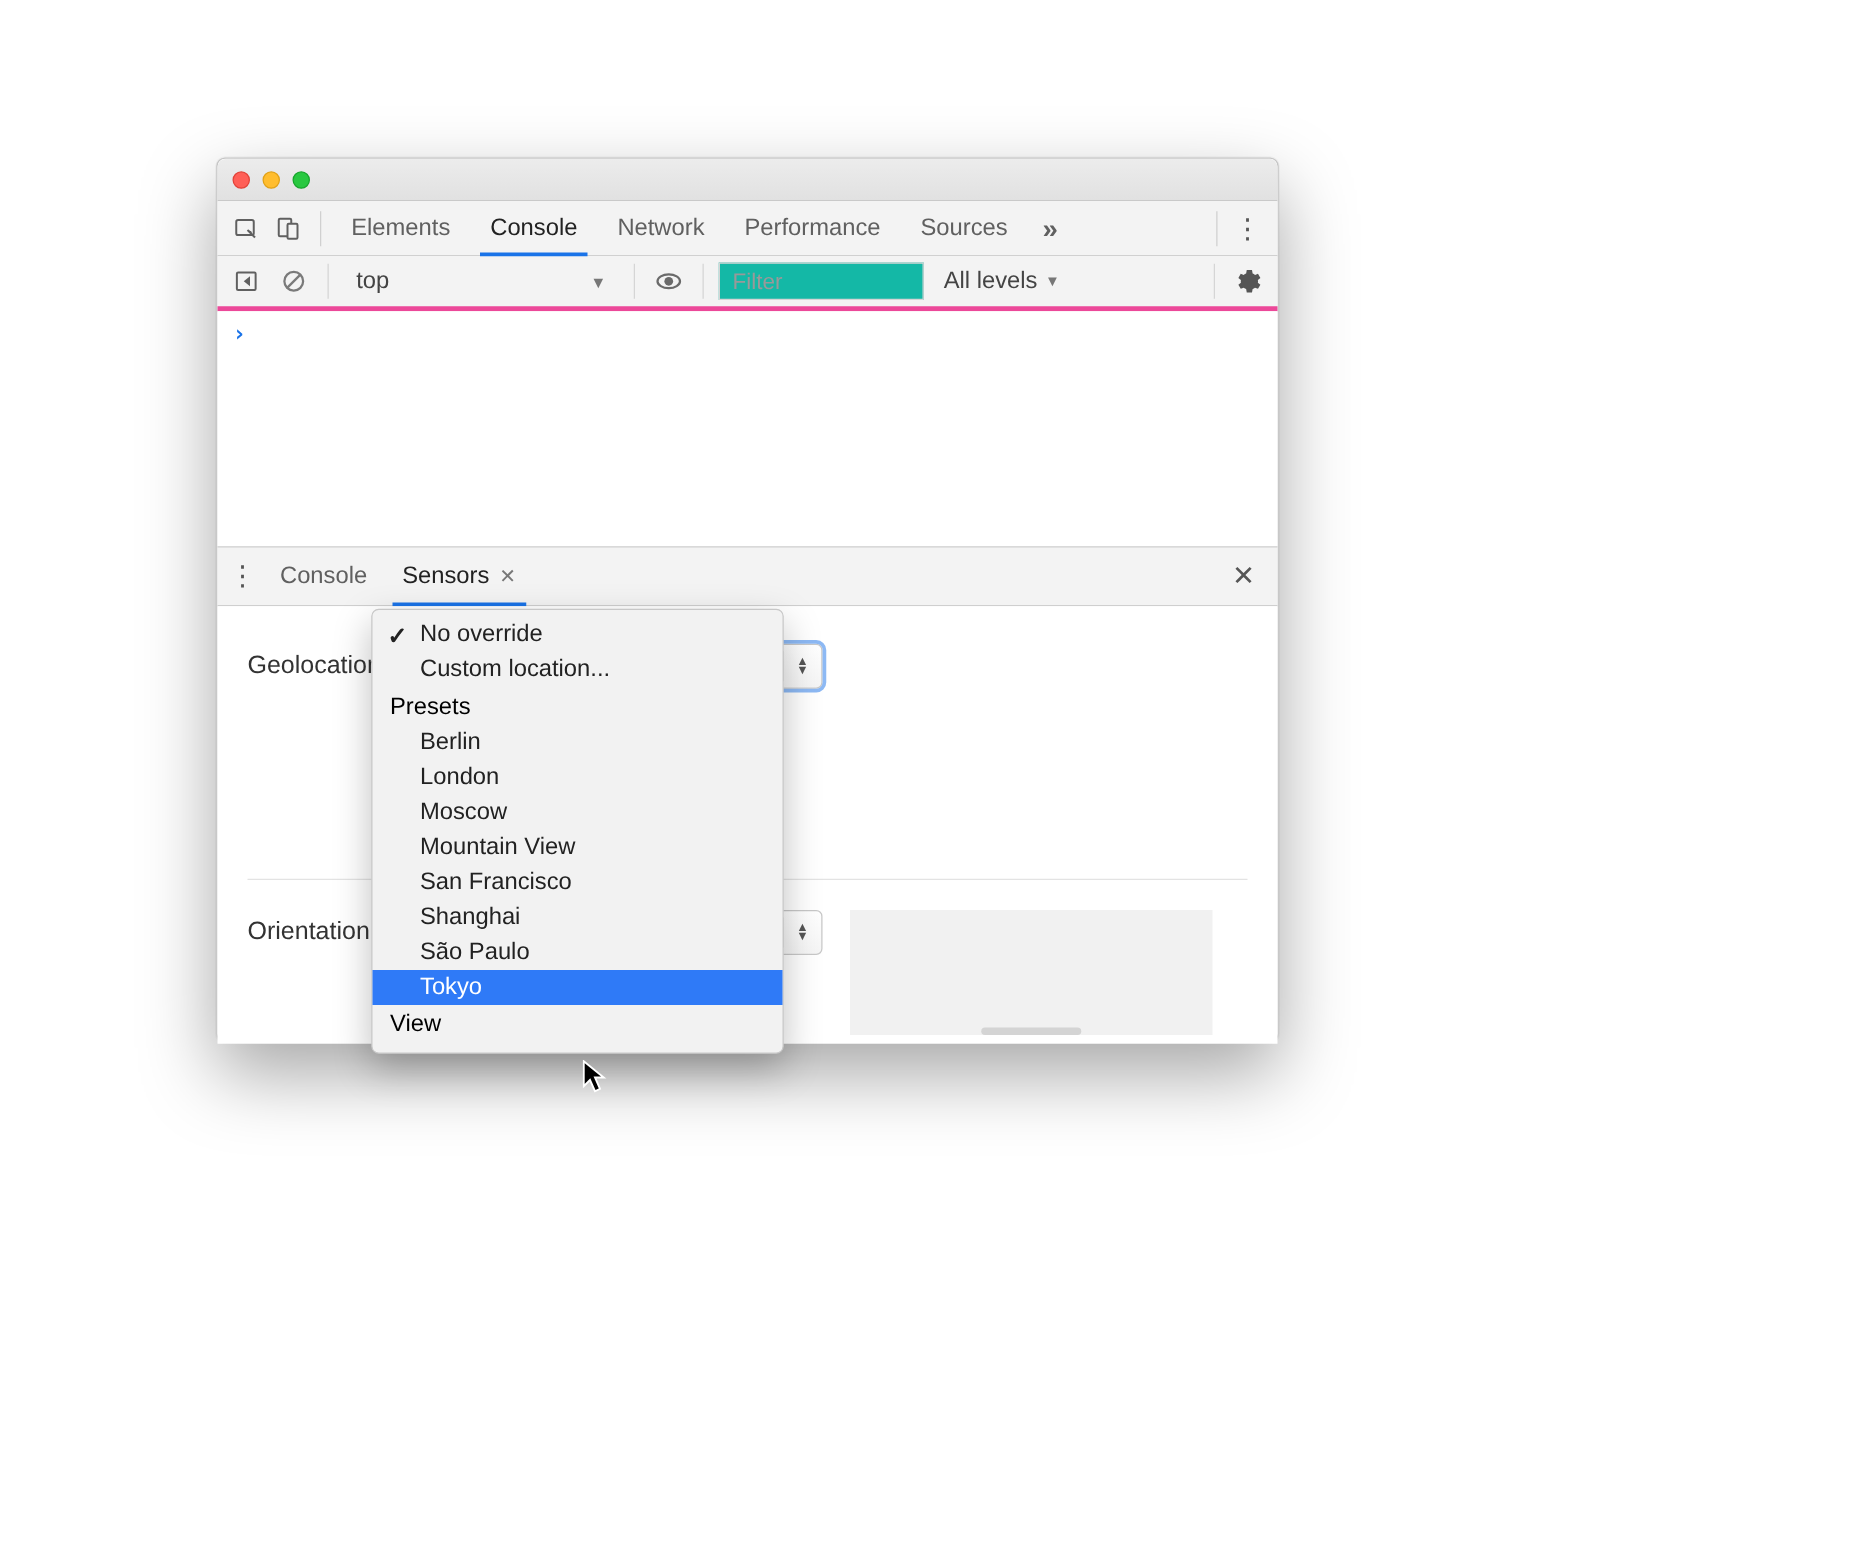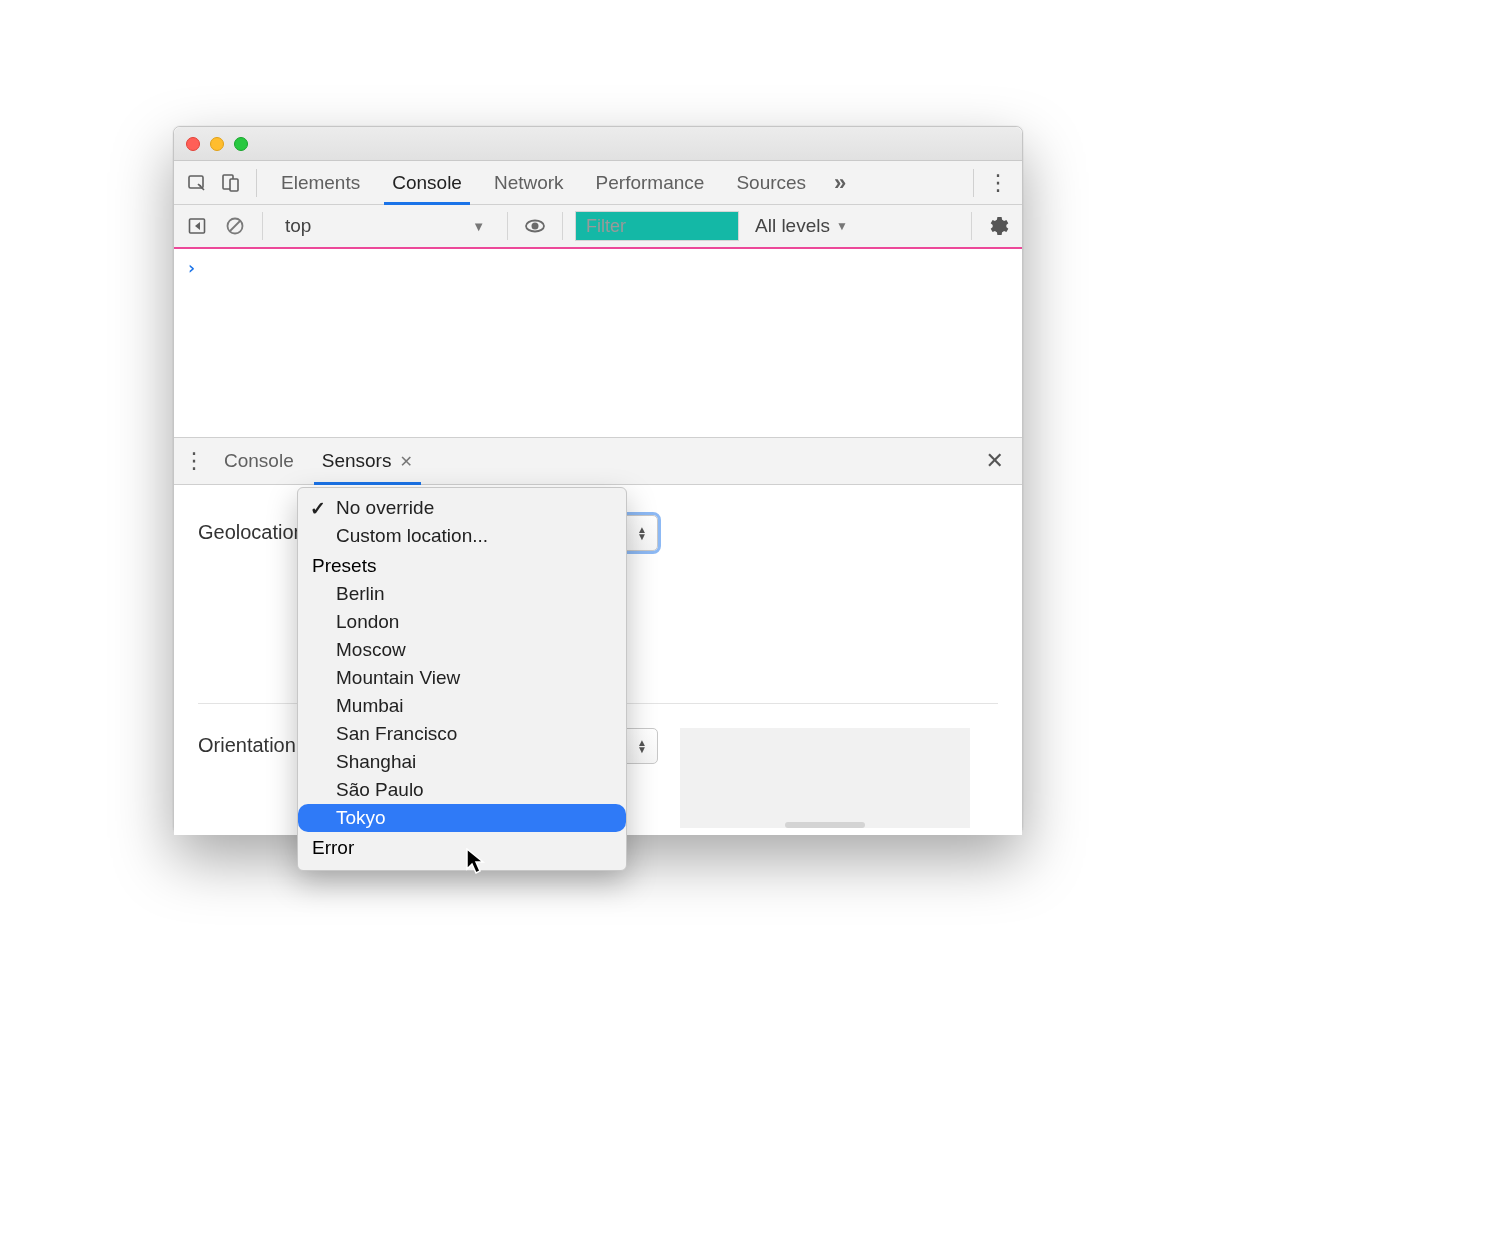--- a/index.html
+++ b/index.html
@@ -86,21 +86,21 @@
   }
   .tabs-row .tab.more { padding:0 10px; font-size:22px; font-weight:bold;}
   .tabs-row .divider {
     width:1px; height:28px; background:#d0d0d0; margin:0 6px;
   }
   .tabs-row .spacer { flex:1; }
 
   
   .console-bar {
     height:44px;
-    border-bottom:2px solid #ec4899;
+    border-bottom:4px solid #ec4899;
     background:#f3f3f3;
     display:flex; align-items:center;
     padding:0 8px;
     gap:8px;
   }
   .ctx-select {
     display:flex; align-items:center;
     color:#444;
     font-size:19px;
     padding:0 10px;
@@ -218,21 +218,21 @@
     padding:6px 0 8px 0;
     font-size:19px;
     z-index:10;
   }
   .dd-item {
     padding:3px 14px 3px 38px;
     color:#222;
     position:relative;
     cursor:pointer;
   }
-  .dd-item.sel { background:#2f7af7; color:#fff;border-radius:10px;}
+  .dd-item.sel { background:#2f7af7; color:#fff;}
   .dd-item .check {
     position:absolute; left:12px; top:3px; font-weight:bold;
   }
   .dd-group {
     padding:5px 14px 3px 14px;
     color:#000000;
     font-size:19px;
   }
   .cursor-pointer {
     position:absolute;
@@ -366,23 +366,22 @@
   <div class="dd-item">
     <span class="check">✓</span>
     <span>No override</span>
   </div>
   <div class="dd-item">Custom location...</div>
   <div class="dd-group">Presets</div>
   <div class="dd-item">Berlin</div>
   <div class="dd-item">London</div>
   <div class="dd-item">Moscow</div>
   <div class="dd-item">Mountain View</div>
-  <div class="dd-item">Mumbai</div>
   <div class="dd-item">San Francisco</div>
   <div class="dd-item">Shanghai</div>
   <div class="dd-item">São Paulo</div>
   <div class="dd-item sel">Tokyo</div>
-  <div class="dd-group">Error</div>
+  <div class="dd-group">View</div>
 </div>
 
 <svg class="cursor-pointer" width="22" height="28" viewBox="0 0 22 28">
   <path d="M1 1 L1 21 L6 16 L10 25 L14 23 L10 14 L17 14 Z" fill="#000" stroke="#fff" stroke-width="1.5"></path>
 </svg>
 
 </body></html>

